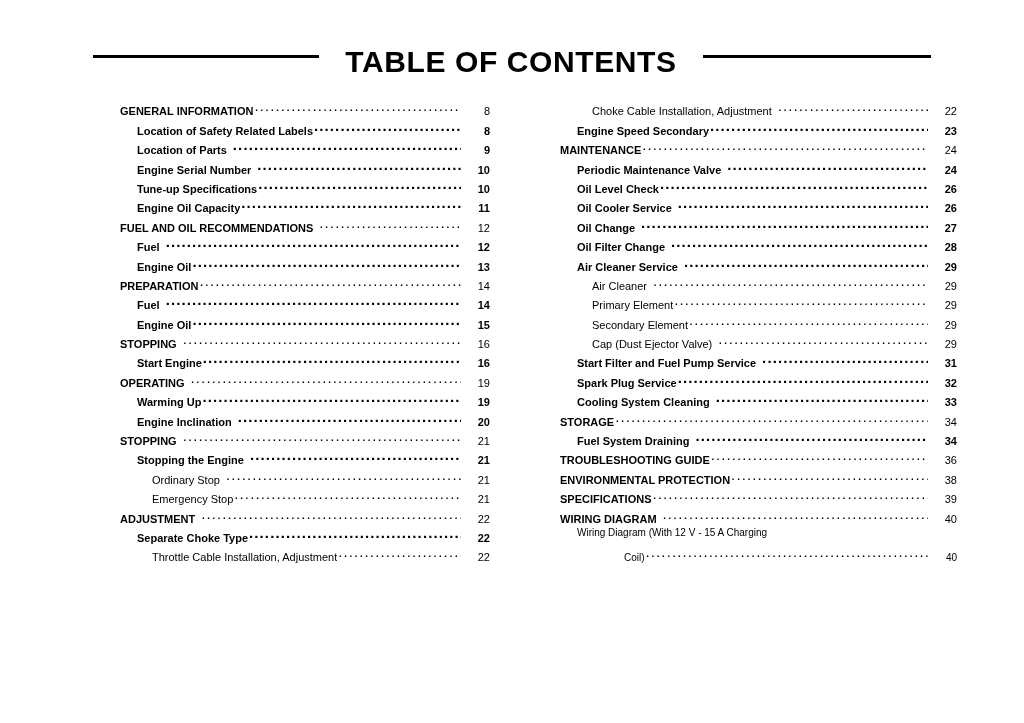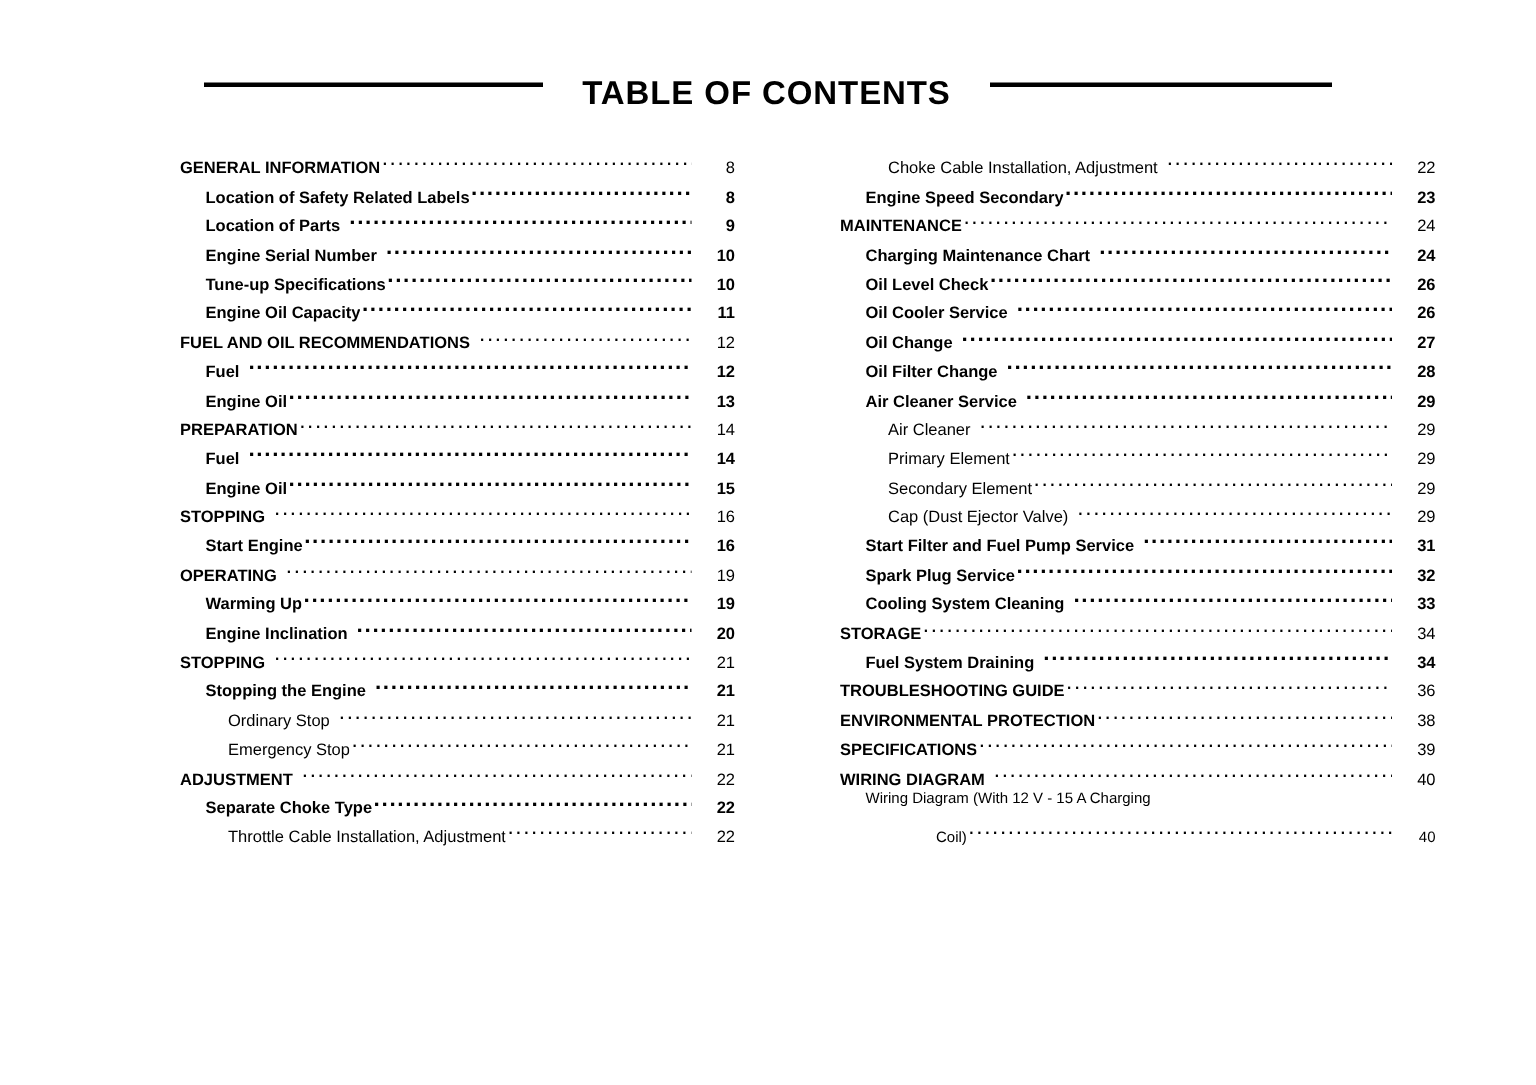--- a/index.html
+++ b/index.html
@@ -28,21 +28,21 @@
     justify-content: center;
   }
   .rule {
     height: 3px;
     background: #000000;
     flex: 0 0 auto;
   }
   .rule-left  { width: 226px; margin-right: 26px; }
   .rule-right { width: 228px; margin-left: 26px; }
   .doc-title {
-    font-size: 22px;
+    font-size: 30px;
     font-weight: bold;
     letter-spacing: 0.6px;
     white-space: nowrap;
     line-height: 1;
     margin-top: 12px;
   }
 
   
   .columns {
     position: absolute;
@@ -290,21 +290,21 @@
         <span class="label">Engine Speed Secondary</span>
         <span class="leader"></span>
         <span class="page">23</span>
       </div>
       <div class="toc-row lv1">
         <span class="label">MAINTENANCE</span>
         <span class="leader"></span>
         <span class="page">24</span>
       </div>
       <div class="toc-row lv2 gap">
-        <span class="label">Charging Maintenance Chart</span>
+        <span class="label">Periodic Maintenance Valve</span>
         <span class="leader"></span>
         <span class="page">24</span>
       </div>
       <div class="toc-row lv2">
         <span class="label">Oil Level Check</span>
         <span class="leader"></span>
         <span class="page">26</span>
       </div>
       <div class="toc-row lv2 gap">
         <span class="label">Oil Cooler Service</span>

